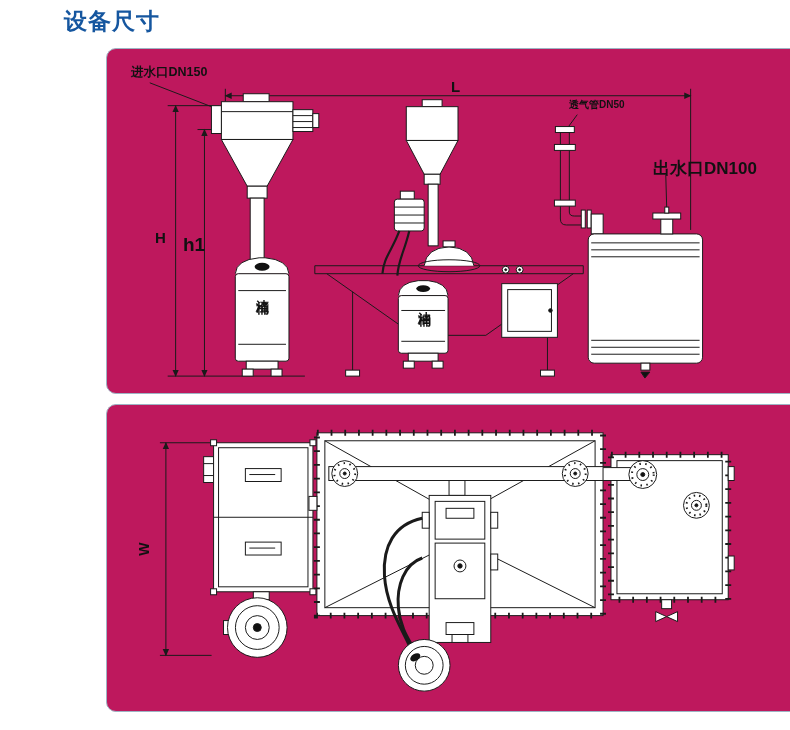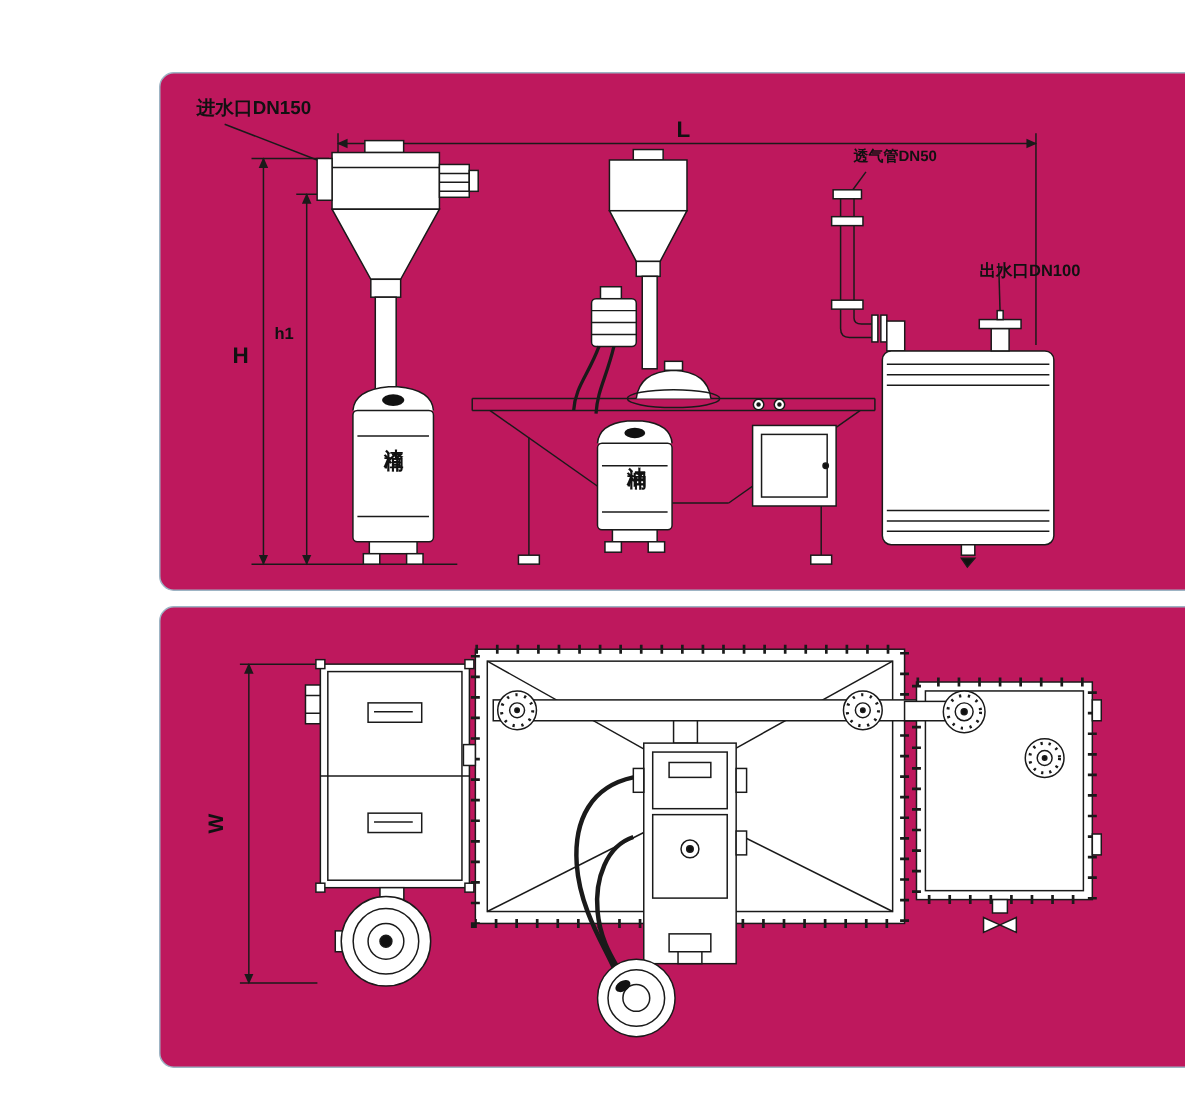--- a/index.html
+++ b/index.html
@@ -20,20 +20,21 @@
   .panel-plan  { top: 404px; height: 308px; }
   .panel svg { position: absolute; left: 0; top: 0; }
   .lbl { position: absolute; color: #111; font-weight: 600; white-space: nowrap; line-height: 1.15; }
   .vtext { writing-mode: vertical-rl; text-orientation: upright; letter-spacing: 2px; }
 </style>
 </head>
 <body>
 
 <div class="page">
 
+  <h1 class="title">设备尺寸</h1>
 
   <div class="panel panel-front">
     <svg viewBox="0 0 700 346" width="698" height="344">
       <defs>
         <marker id="arrF" viewBox="0 0 10 10" refX="8" refY="5" markerWidth="8" markerHeight="8" orient="auto-start-reverse">
           <path d="M0,1 L9,5 L0,9 z" fill="#1a1a1a"></path>
         </marker>
       </defs>
 
       <g stroke="#1a1a1a" stroke-width="1" fill="none">
@@ -139,23 +140,23 @@
         <rect x="548" y="165" width="28" height="6"></rect>
         <rect x="560" y="159" width="4" height="6"></rect>
         <rect x="536" y="316" width="9" height="7"></rect>
         <polygon points="536,325 545,325 540,331" fill="#111"></polygon>
       </g>
     </svg>
 
     <div class="lbl" style="left:24px;top:16px;font-size:12.5px">进水口DN150</div>
     <div class="lbl" style="left:344px;top:29px;font-size:15px">L</div>
     <div class="lbl" style="left:462px;top:50px;font-size:10px">透气管DN50</div>
-    <div class="lbl" style="left:546px;top:126px;font-size:11px">出水口DN100</div>
+    <div class="lbl" style="left:546px;top:110px;font-size:17px">出水口DN100</div>
     <div class="lbl" style="left:48px;top:180px;font-size:15px">H</div>
-    <div class="lbl" style="left:76px;top:168px;font-size:11px">h1</div>
+    <div class="lbl" style="left:76px;top:185px;font-size:19px">h1</div>
     <div class="lbl vtext" style="left:147px;top:240px;font-size:13px">渣桶</div>
     <div class="lbl vtext" style="left:309px;top:252px;font-size:13px">油桶</div>
   </div>
 
   <div class="panel panel-plan">
     <svg viewBox="0 0 700 308" width="698" height="306">
       <defs>
         <marker id="arrP" viewBox="0 0 10 10" refX="8" refY="5" markerWidth="8" markerHeight="8" orient="auto-start-reverse">
           <path d="M0,1 L9,5 L0,9 z" fill="#1a1a1a"></path>
         </marker>

